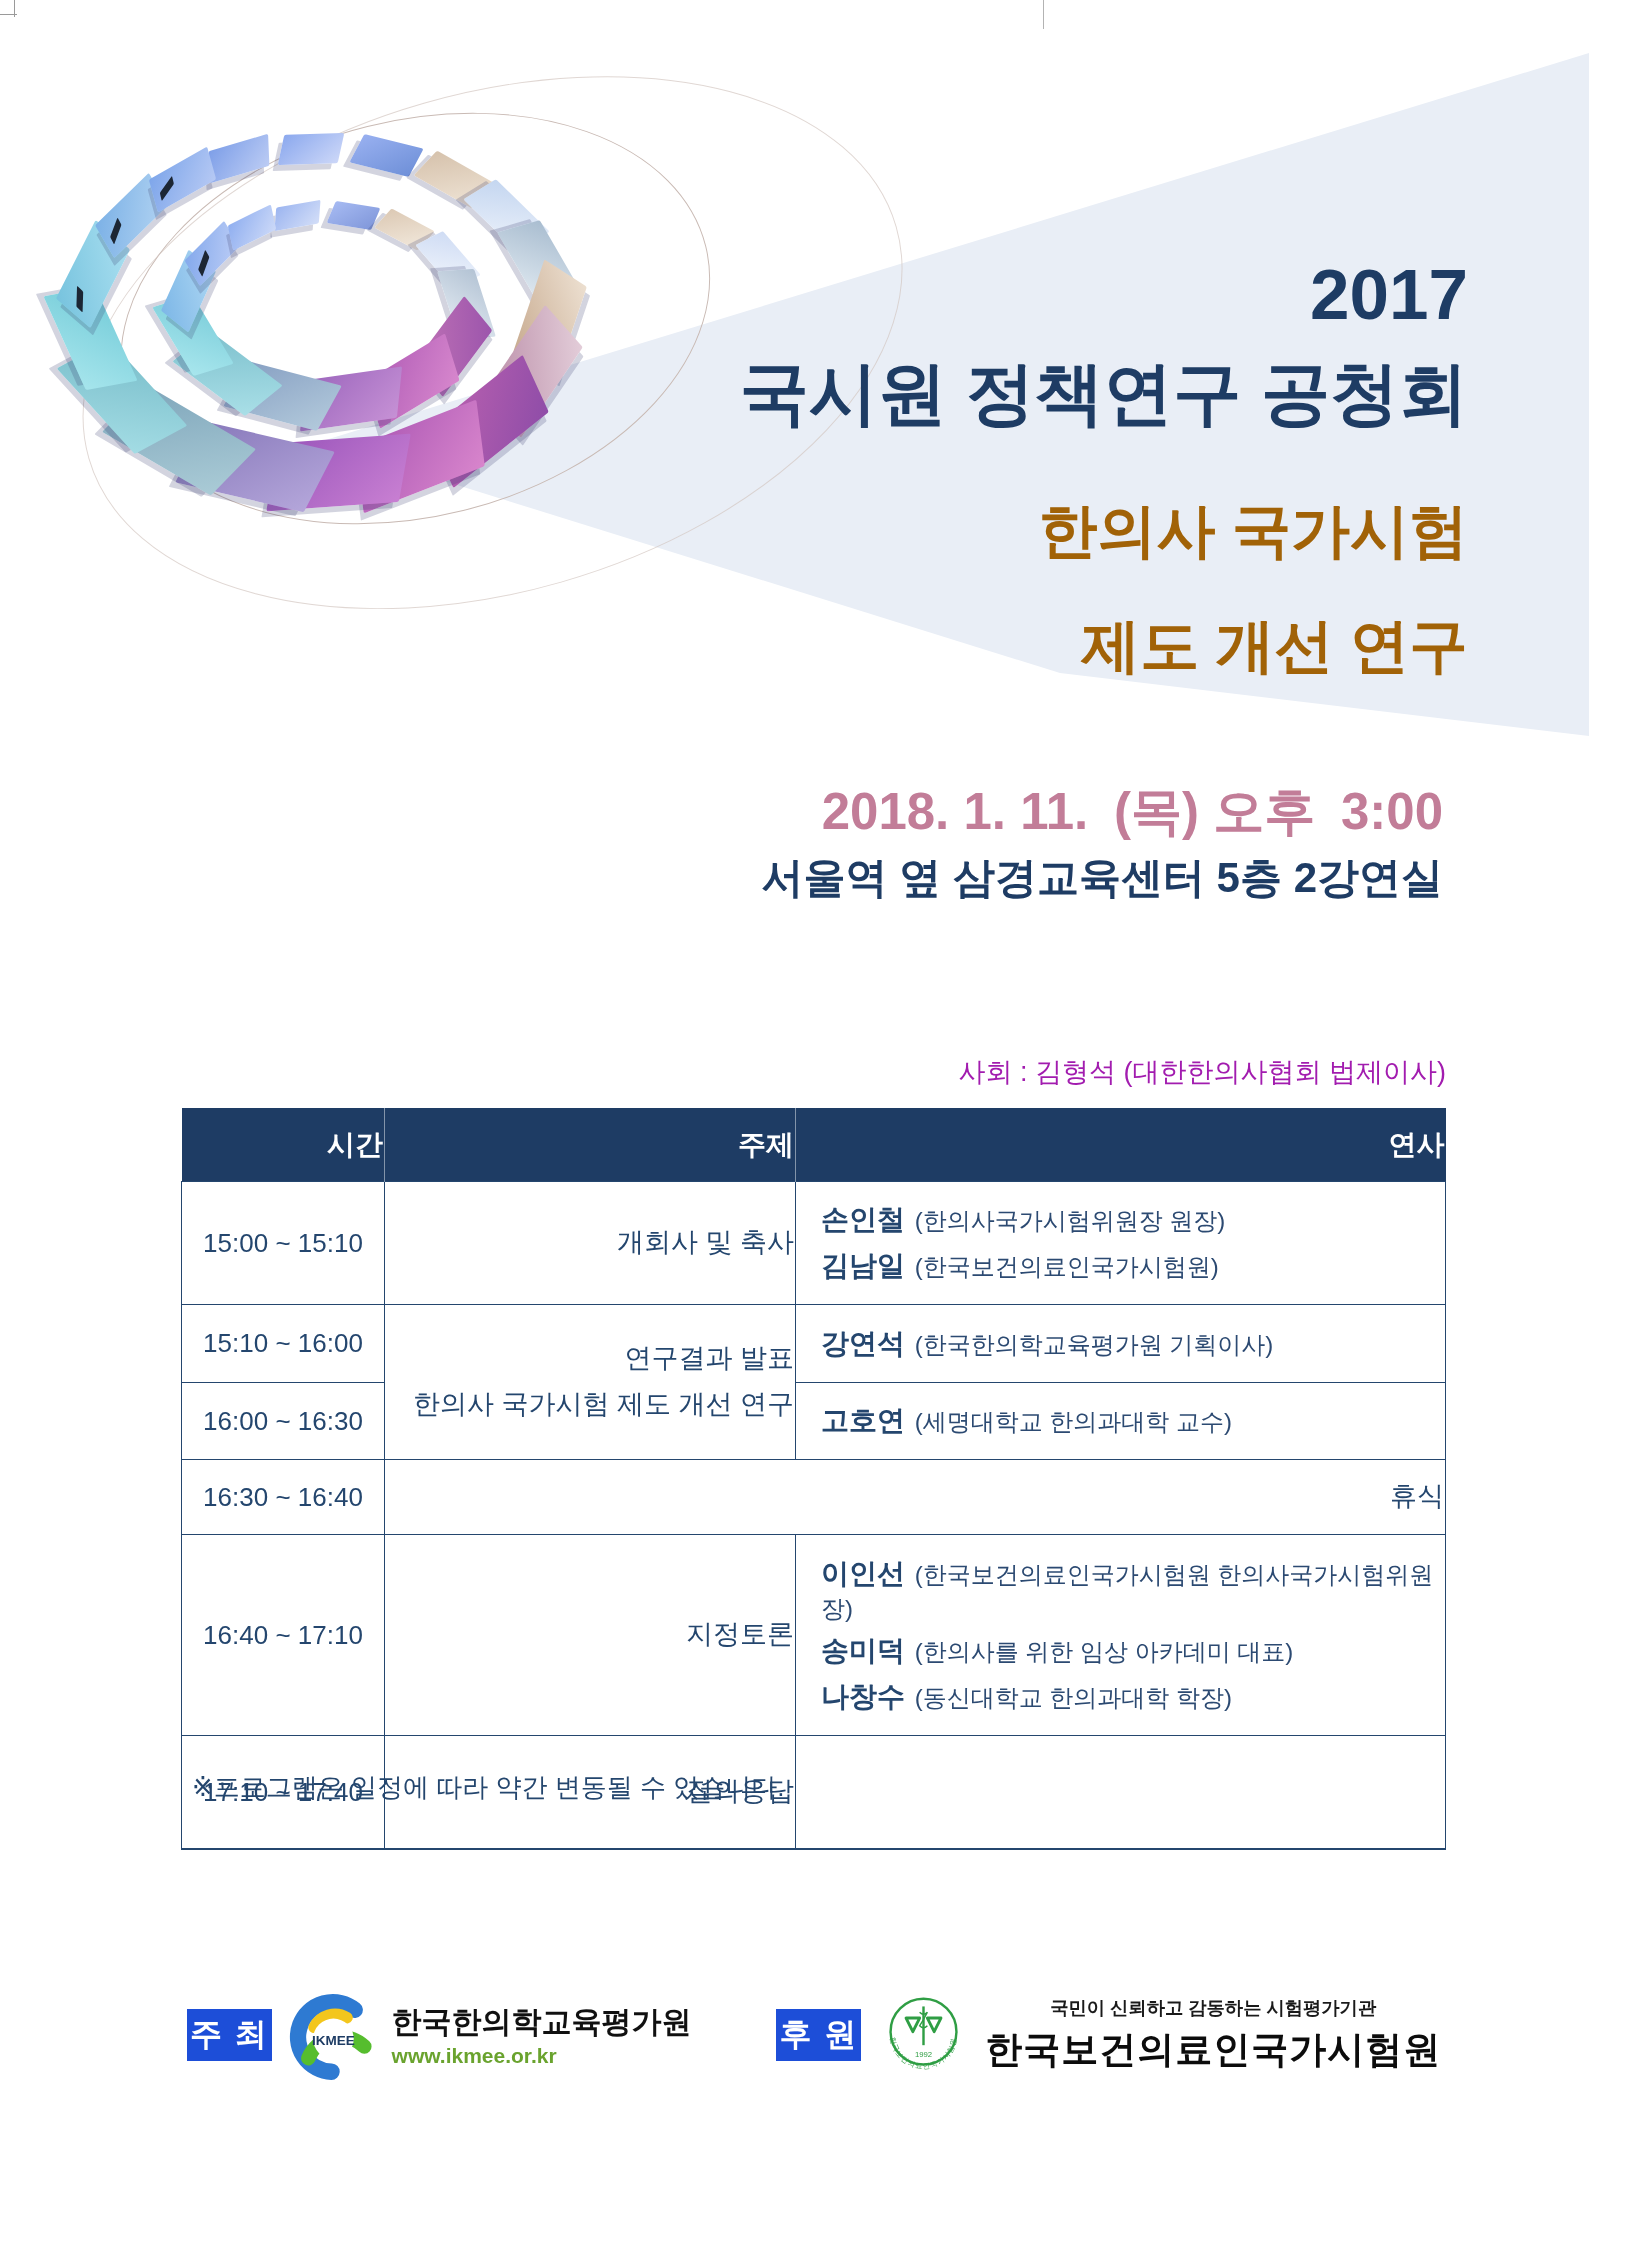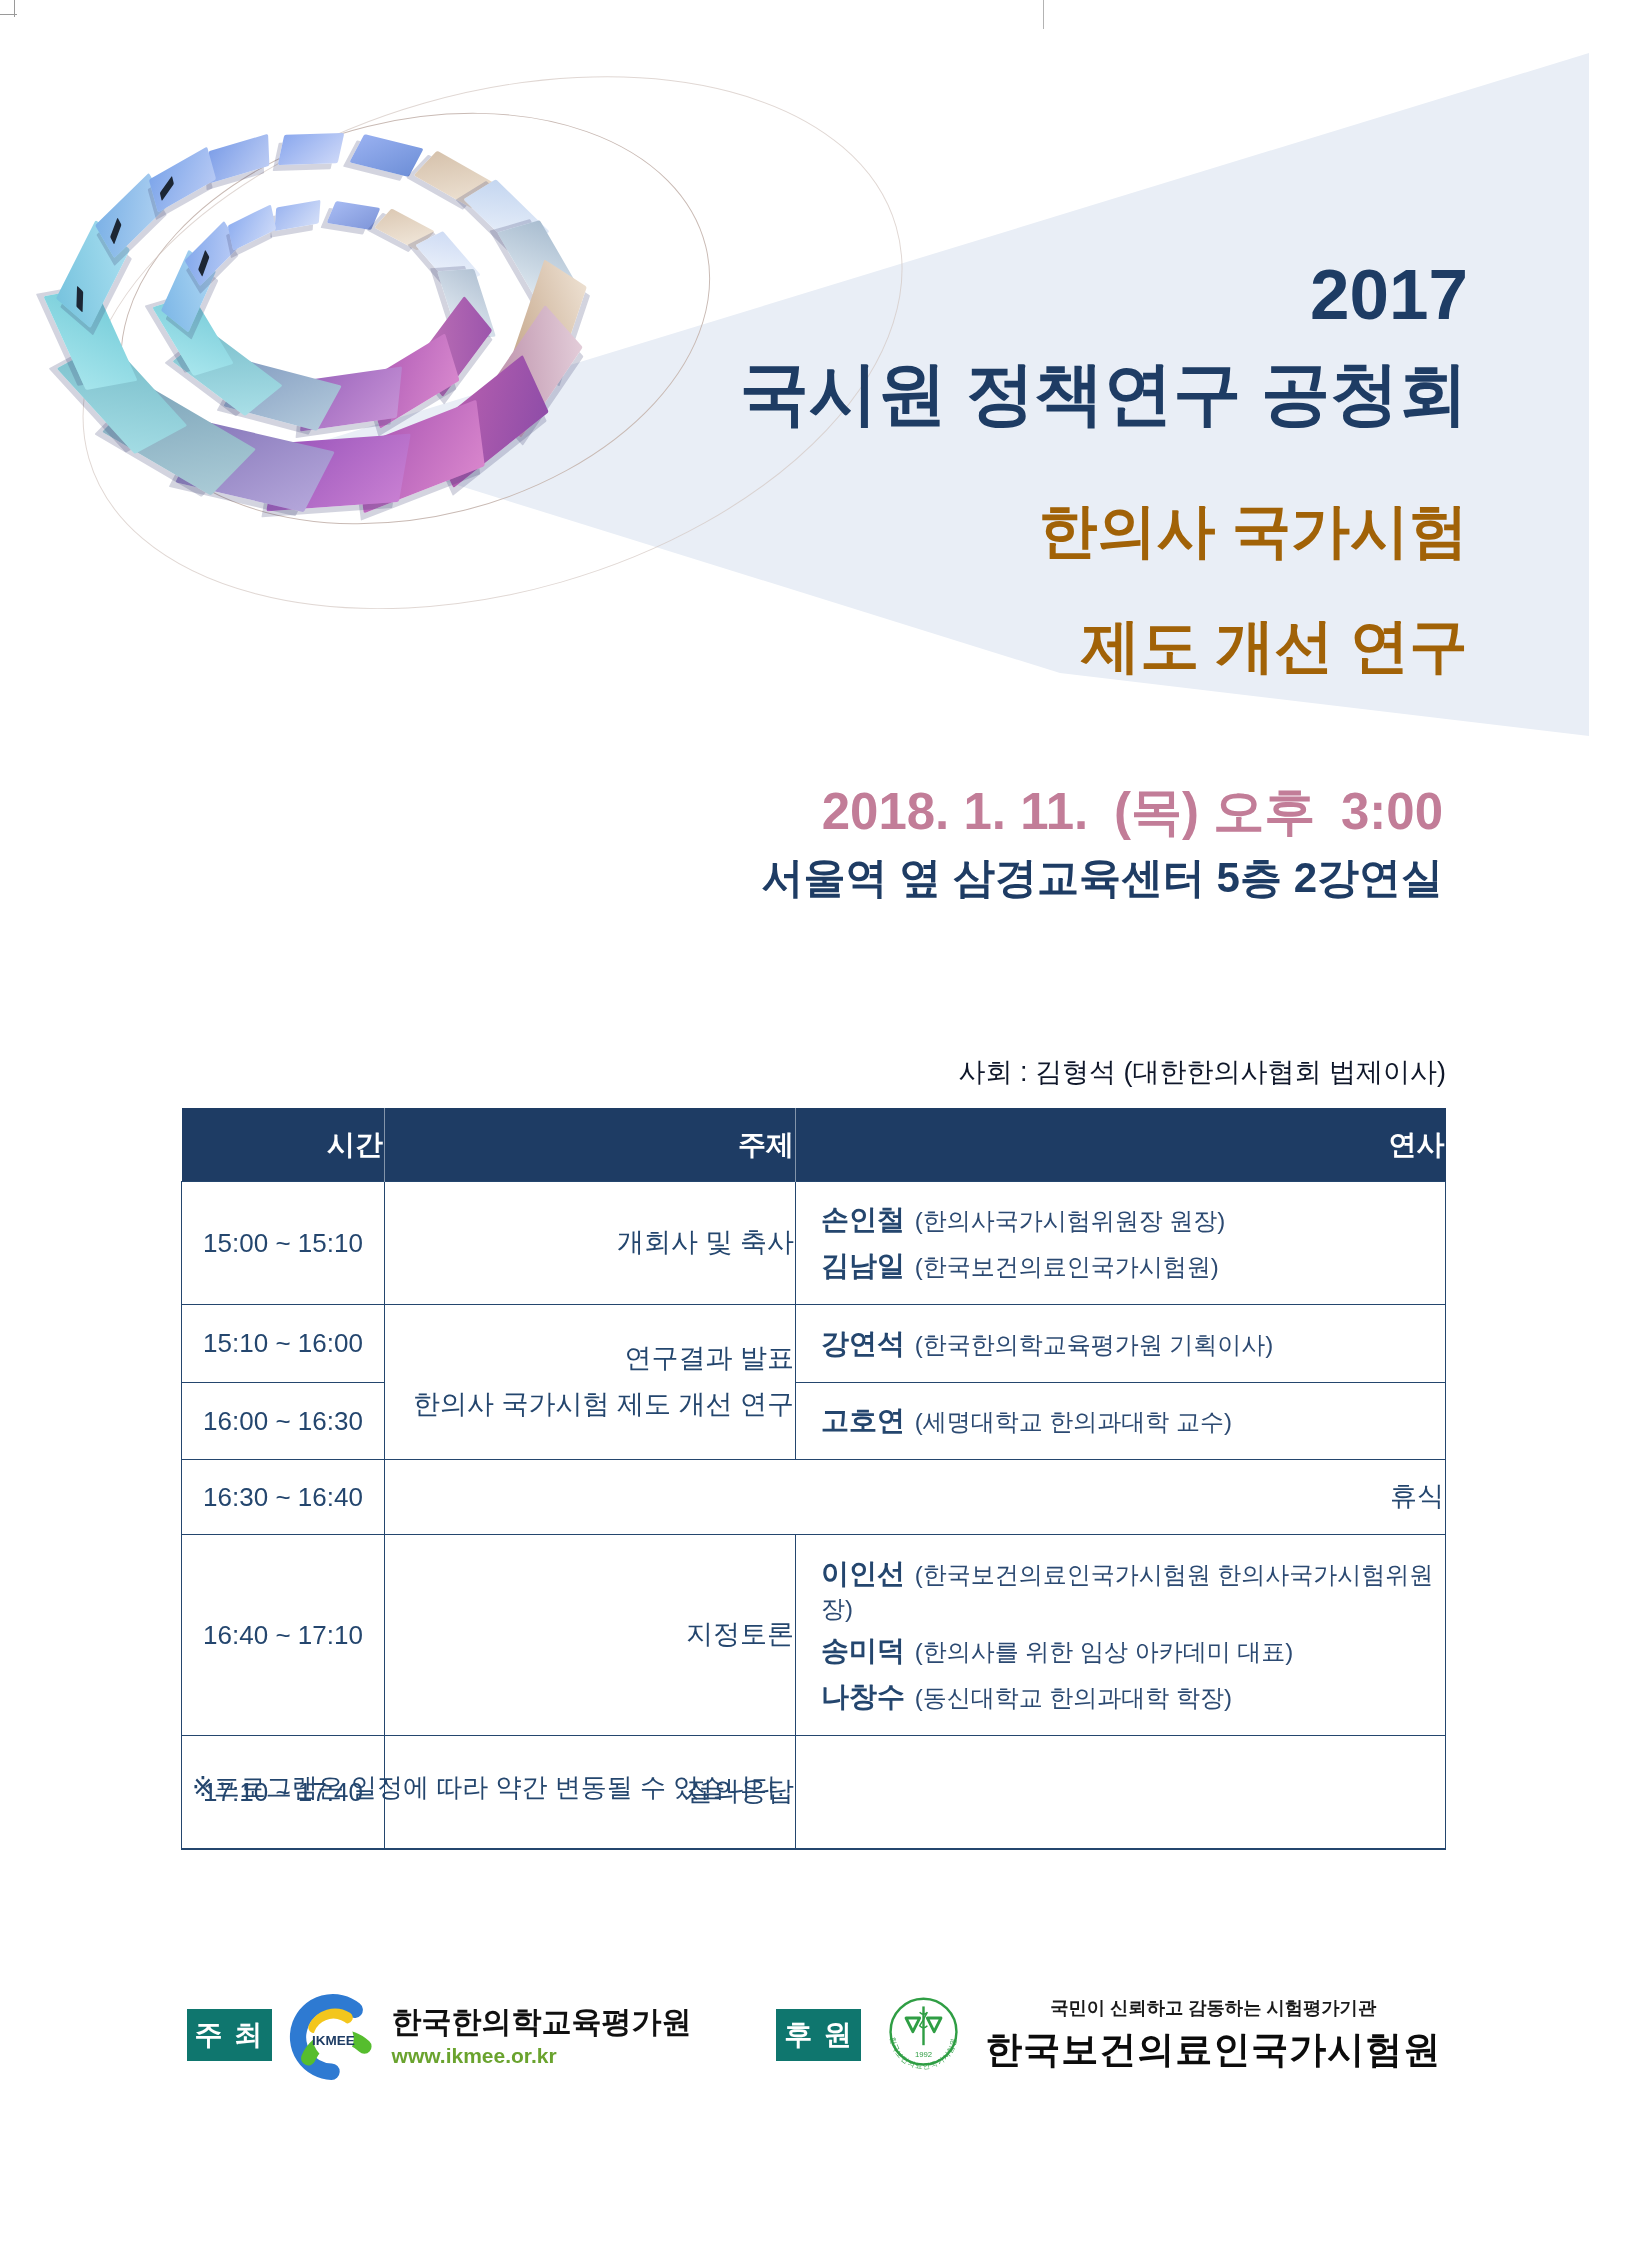--- a/index.html
+++ b/index.html
@@ -27,42 +27,42 @@
   .year{font-size:71px;font-weight:bold;color:#1e3c64;line-height:1;margin-bottom:29px;}
   .main-title{font-size:69px;font-weight:bold;color:#1e3c64;line-height:1;margin-bottom:46px;}
   .subtitle{font-size:59px;font-weight:bold;color:#a16207;line-height:1.95;}
 
   
   .when-block{position:absolute;top:784px;right:185px;text-align:right;}
   .date-line{font-size:51px;font-weight:bold;color:#c27d98;line-height:1.1;}
   .date-line .d2{margin:0 11.6px;}
   .venue{font-size:42px;font-weight:bold;color:#1e3c64;margin-top:9.7px;}
 
-  .moderator{position:absolute;top:1054px;right:182px;font-size:27px;color:#0f172a;}
+  .moderator{position:absolute;top:1054px;right:182px;font-size:27px;color:#a21caf;}
 
   
   .program{position:absolute;left:181px;top:1108px;width:1265px;border-collapse:collapse;
            table-layout:fixed;}
   .program th{height:71px;background:#1e3c64;color:#fff;font-size:28px;font-weight:bold;
               border-right:1px solid rgba(255,255,255,.45);text-align:right;}
   .program th:last-child{border-right:none;}
   .program td{border:1px solid #24466e;color:#24466e;background:#fff;vertical-align:middle;}
   .program tr.last td{border-bottom:2.9px solid #24466e;}
   .td-time{text-align:center;font-size:26px;}
   .td-topic{text-align:right;font-size:27px;line-height:1.7;}
   .td-speak{padding:11.6px 9.7px 11.6px 25px;}
   .spk{margin:7.7px 0;font-size:24px;color:#2c4a72;}
   .spk .nm{font-size:28px;font-weight:bold;margin-right:9.7px;color:#24466e;}
 
   .footnote{position:absolute;left:192px;top:1770px;font-size:26px;color:#24466e;}
 
   
   .footer{position:absolute;left:0;top:1979px;width:1628px;display:flex;align-items:center;
           justify-content:center;gap:15.4px;}
-  .badge{width:85px;height:52px;background:#0f766e;color:#fff;font-weight:bold;font-size:28px;
+  .badge{width:85px;height:52px;background:#1d4ed8;color:#fff;font-weight:bold;font-size:32px;
          display:flex;align-items:center;justify-content:center;letter-spacing:1.9px;flex:0 0 auto;}
   .org-col{text-align:left;}
   .host-org{font-size:30px;font-weight:bold;color:#101010;}
   .host-url{font-size:21px;font-weight:bold;color:#6aa32e;margin-top:1.9px;}
   .spacer{width:54px;flex:0 0 auto;}
   .sp-col{text-align:center;}
   .sp-tagline{font-size:18.3px;font-weight:bold;color:#1a1a1a;margin-bottom:4.8px;}
   .sp-org{font-size:37px;font-weight:800;color:#0c0c0c;letter-spacing:1px;}
 </style>
 </head>

